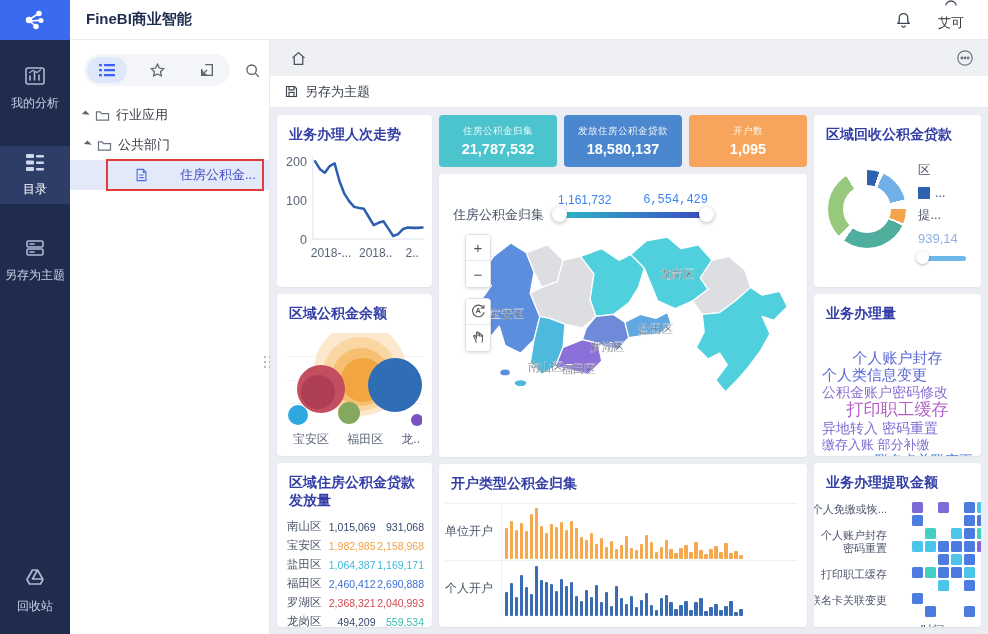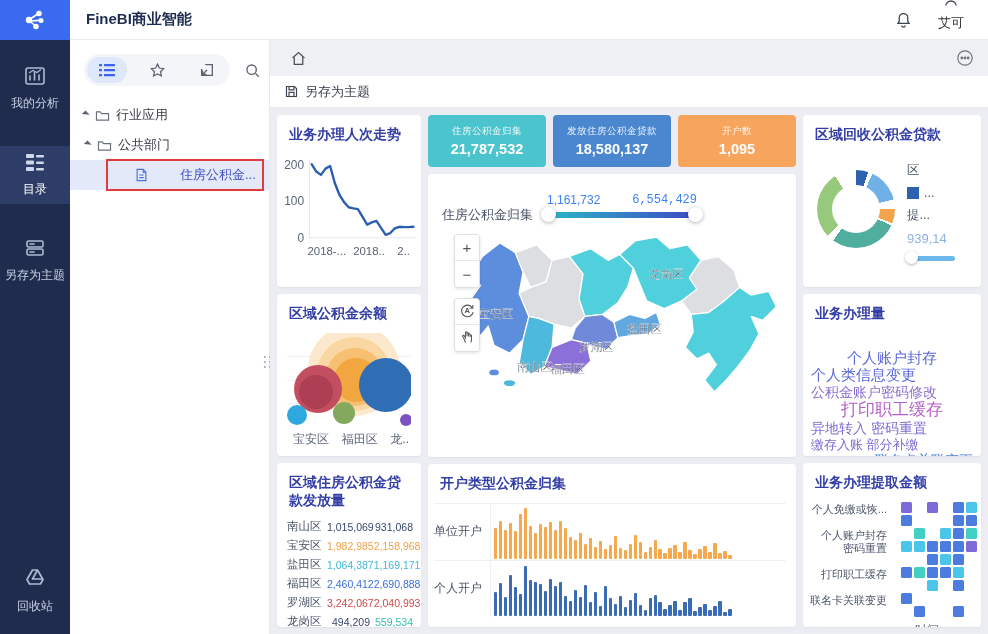--- a/index.html
+++ b/index.html
@@ -42,21 +42,21 @@
   .tabbar { height:36px; background:#eef0f4; display:flex; align-items:stretch; }
   .home-btn { width:56px; display:flex; align-items:center; justify-content:center; cursor:pointer; }
   .tab { width:148px; background:#fff; border-top:2px solid #3d63f3; display:flex; align-items:center; padding:0 10px 0 14px; gap:8px; font-size:12.5px; color:#333; cursor:pointer; }
   .tab .close { margin-left:auto; color:#9aa1ad; font-size:14px; cursor:pointer; }
   .tab-right { margin-left:auto; display:flex; align-items:center; padding-right:14px; }
   .subbar { height:32px; background:#fff; display:flex; align-items:center; padding:0 14px; gap:6px; border-bottom:1px solid #e8eaef; font-size:13px; color:#3c4450; }
   .subbar .save-lbl { cursor:pointer; }
 
   .dash { flex:1; background:#ebedf3; padding:7px; display:flex; gap:7px; overflow:hidden; }
   .col { display:flex; flex-direction:column; gap:7px; }
-  .col1 { width:144px; } .col2 { width:368px; } .col3 { flex:1; }
+  .col1 { width:155px; } .col2 { width:368px; } .col3 { flex:1; }
   .card { background:#fff; border-radius:4px; box-shadow:0 1px 2px rgba(40,50,90,.06); overflow:hidden; position:relative; }
   .card-title { font-size:14px; font-weight:bold; color:#333fa6; padding:11px 12px 2px 12px; line-height:1.25; }
 
   
   .trend-chart { width:100%; height:128px; margin-top:4px; }
 
   
   .kpis { height:52px; display:flex; gap:7px; }
   .kpi { flex:1; border-radius:4px; display:flex; flex-direction:column; align-items:center; justify-content:center; gap:3px; color:#fff; }
   .kpi .k-lbl { font-size:9.5px; opacity:.9; letter-spacing:.5px; }
@@ -354,21 +354,21 @@
               <span class="v" style="color: rgb(65, 185, 216);">1,064,387</span>
               <span class="v" style="color: rgb(65, 185, 216);">1,169,171</span>
             </div>
             <div class="loan-row">
               <span class="dn">福田区</span>
               <span class="v" style="color: rgb(58, 111, 216);">2,460,412</span>
               <span class="v" style="color: rgb(58, 111, 216);">2,690,888</span>
             </div>
             <div class="loan-row">
               <span class="dn">罗湖区</span>
-              <span class="v" style="color: rgb(210, 73, 78);">3,242,067</span>
+              <span class="v" style="color: rgb(210, 73, 78);">2,368,321</span>
               <span class="v" style="color: rgb(210, 73, 78);">2,040,993</span>
             </div>
             <div class="loan-row">
               <span class="dn">龙岗区</span>
               <span class="v" style="color: rgb(55, 71, 110);">494,209</span>
               <span class="v" style="color: rgb(60, 192, 178);">559,534</span>
             </div>
           </div>
       </div>
     </div>

